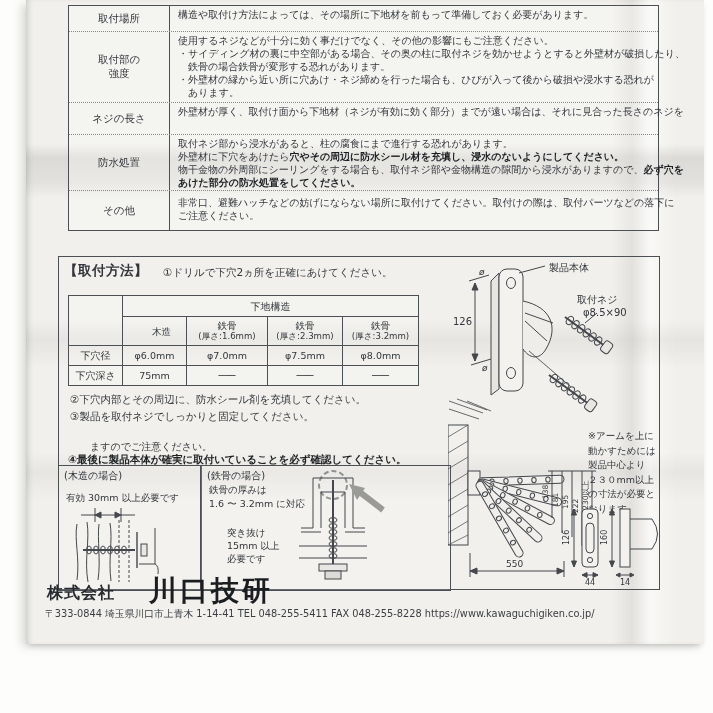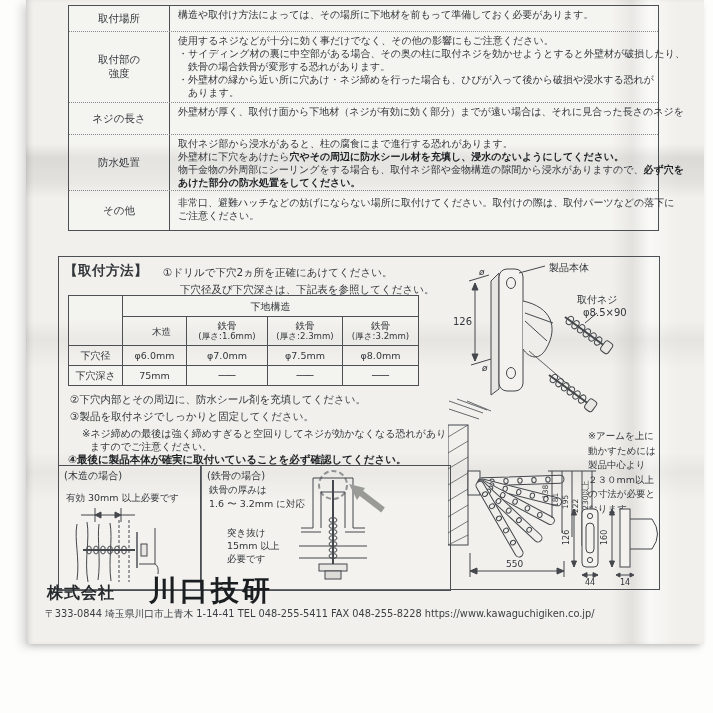--- a/index.html
+++ b/index.html
@@ -110,21 +110,20 @@
       <div class="pbody" style="padding-top:6px">
         <div class="pline">非常口、避難ハッチなどの妨げにならない場所に取付けてください。取付けの際は、取付パーツなどの落下に</div>
         <div class="pline">ご注意ください。</div>
       </div>
     </div>
   </div>
 
   <div id="method" class="abs">
     <div class="abs mtitle">【取付方法】</div>
     <div class="abs step" style="left:104px;top:9px">①ドリルで下穴2ヵ所を正確にあけてください。</div>
-    <div class="abs step" style="left:121px;top:26px">下穴径及び下穴深さは、下記表を参照してください。</div>
 
     <table id="drill" class="abs">
       <tbody>
           <tr>
         <td class="lab" rowspan="2"></td>
         <td class="hdr" colspan="4">下地構造</td>
       </tr>
       <tr class="hdr2">
         <td class="c1">木造</td>
         <td class="c2"><span>鉄骨</span><span class="sub">(厚さ:1.6mm)</span></td>
@@ -143,21 +142,20 @@
         <td>75mm</td>
         <td>───</td>
         <td>───</td>
         <td>───</td>
       </tr>
     </tbody>
       </table>
 
     <div class="abs step" style="left:11px;top:136px">②下穴内部とその周辺に、防水シール剤を充填してください。</div>
     <div class="abs step" style="left:11px;top:153px">③製品を取付ネジでしっかりと固定してください。</div>
-    <div class="abs note" style="left:23px;top:170px">※ネジ締めの最後は強く締めすぎると空回りしてネジが効かなくなる恐れがあり</div>
     <div class="abs note" style="left:31px;top:183px">ますのでご注意ください。</div>
     <div class="abs step b" style="left:9px;top:196px">④最後に製品本体が確実に取付いていることを必ず確認してください。</div>
 
     <div id="woodbox" class="abs casebox">
       <div class="abs ctitle" style="left:5px;top:3px">(木造の場合)</div>
       <div class="abs ctext" style="left:7px;top:25px">有効 30mm 以上必要です</div>
       <svg class="abs" style="left:6px;top:40px" width="128" height="80" viewBox="0 0 128 80">
         <g stroke="#44474c" stroke-width="1" fill="none">
           <line x1="16" y1="9" x2="70" y2="9"></line>
           <path d="M30,9 l6,-3 v6 z M56,9 l-6,-3 v6 z" fill="#44474c"></path>

